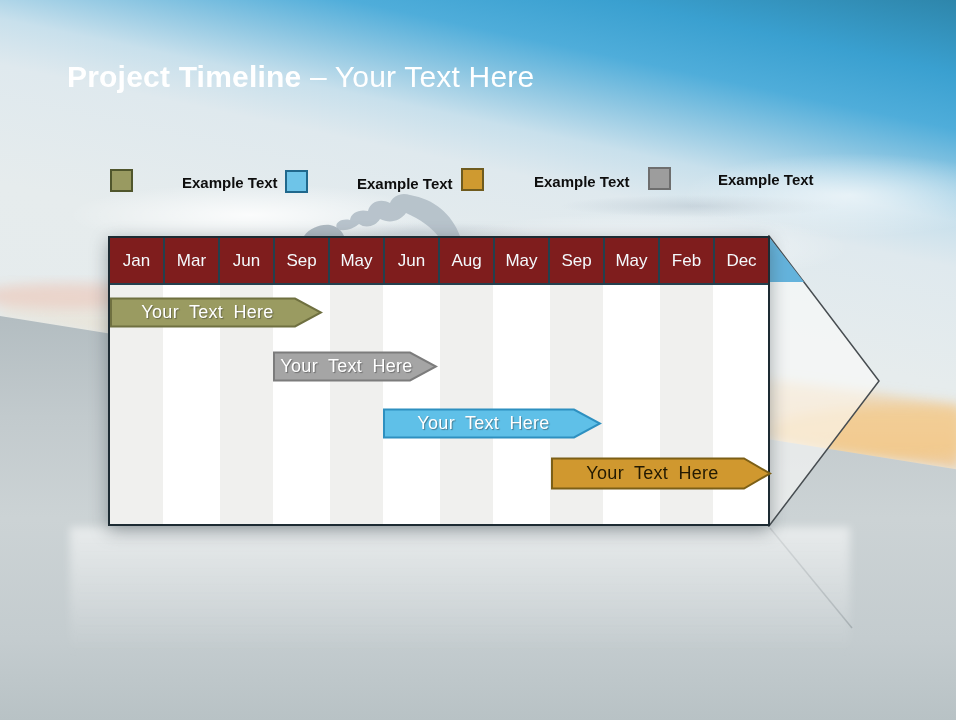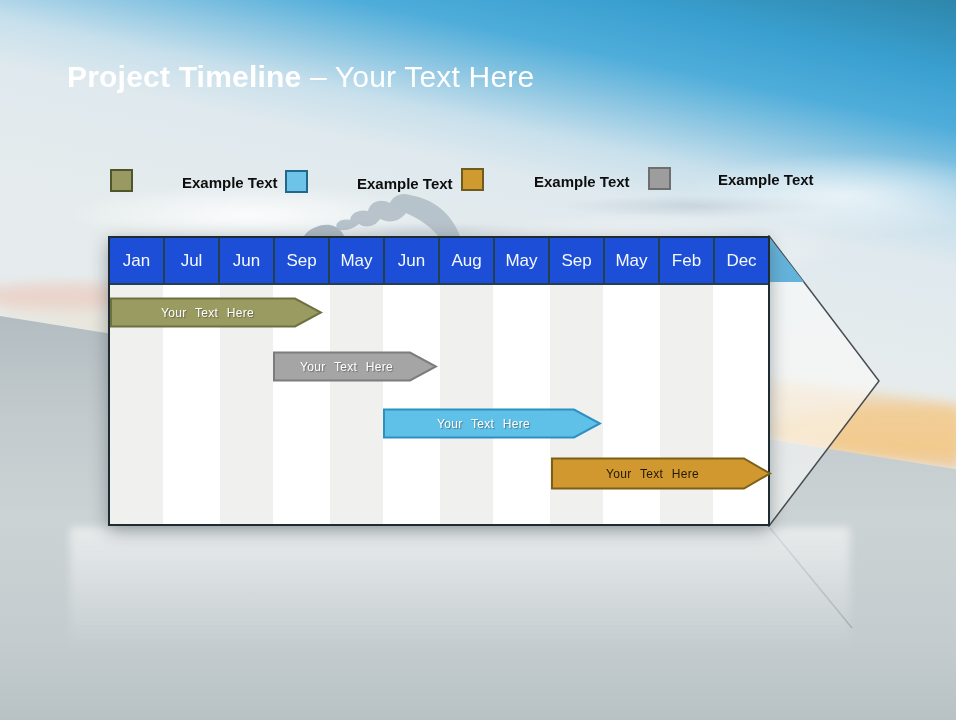--- a/index.html
+++ b/index.html
@@ -51,38 +51,38 @@
   .sw-gray{background:#9d9d9d;border:2px solid #6e6e6e;}
   
   .big-arrow{position:absolute;left:768px;top:235px;z-index:4;}
   
   .ttable{
     position:absolute;left:108px;top:236px;width:662px;height:290px;z-index:5;
     box-sizing:border-box;border:2px solid #1d2b33;background:#ffffff;
     display:flex;flex-direction:column;
     filter:drop-shadow(0 5px 9px rgba(60,72,78,.45));
   }
-  .hrow{display:flex;height:45px;flex:0 0 45px;background:#1d4ed8;border-bottom:2px solid #24404e;}
+  .hrow{display:flex;height:45px;flex:0 0 45px;background:#7f1d1d;border-bottom:2px solid #24404e;}
   .hcell{
     flex:1;display:flex;align-items:center;justify-content:center;
     color:#f4f9fc;font-size:17px;border-right:2px solid #24404e;
   }
   .hcell:last-child{border-right:none;}
   .brow{display:flex;flex:1;}
   .bcol{flex:1;border-right:2px solid rgba(255,255,255,.95);}
   .bcol:last-child{border-right:none;}
   .bcol.alt{background:#f0f0ee;}
   .bcol.lite{background:#ffffff;}
   
   .bar{position:absolute;z-index:6;}
   .bar svg{position:absolute;left:0;top:0;}
   .bar-label{
     position:absolute;inset:0;padding-right:26px;box-sizing:border-box;
     display:flex;align-items:center;justify-content:center;
-    font-size:12px;word-spacing:5px;letter-spacing:.3px;white-space:nowrap;margin-left:8px;
+    font-size:18px;word-spacing:5px;letter-spacing:.3px;white-space:nowrap;margin-left:8px;
   }
   .lab-light{color:#ffffff;text-shadow:1px 1px 1px rgba(40,40,40,.45);}
   .lab-dark{color:#231a02;}
   .bar-1{left:110px;top:297px;width:213px;height:31px;}
   .bar-2{left:273px;top:351px;width:165px;height:31px;}
   .bar-3{left:383px;top:408px;width:219px;height:31px;}
   .bar-4{left:551px;top:457px;width:221px;height:33px;}
   .p-olive{fill:#9a9b61;stroke:#6f7040;stroke-width:2;}
   .p-gray{fill:#a5a5a5;stroke:#7c7c7c;stroke-width:2;}
   .p-blue{fill:#5fc0e8;stroke:#2e90c0;stroke-width:2;}
@@ -157,21 +157,21 @@
   </div>
 
   <svg class="big-arrow" width="114" height="292" viewBox="0 0 114 292">
     <polygon points="1,1 111,146 1,291" fill="rgba(252,252,250,0.6)" stroke="#474d51" stroke-width="1.5"></polygon>
     <path d="M1,2 L36,47 L1,47 Z" fill="#64b3dc"></path>
   </svg>
 
   <div class="ttable">
     <div class="hrow">
       <div class="hcell">Jan</div>
-      <div class="hcell">Jul</div>
+      <div class="hcell">Mar</div>
       <div class="hcell">Jun</div>
       <div class="hcell">Sep</div>
       <div class="hcell">May</div>
       <div class="hcell">Jun</div>
       <div class="hcell">Aug</div>
       <div class="hcell">May</div>
       <div class="hcell">Sep</div>
       <div class="hcell">May</div>
       <div class="hcell">Feb</div>
       <div class="hcell">Dec</div>

